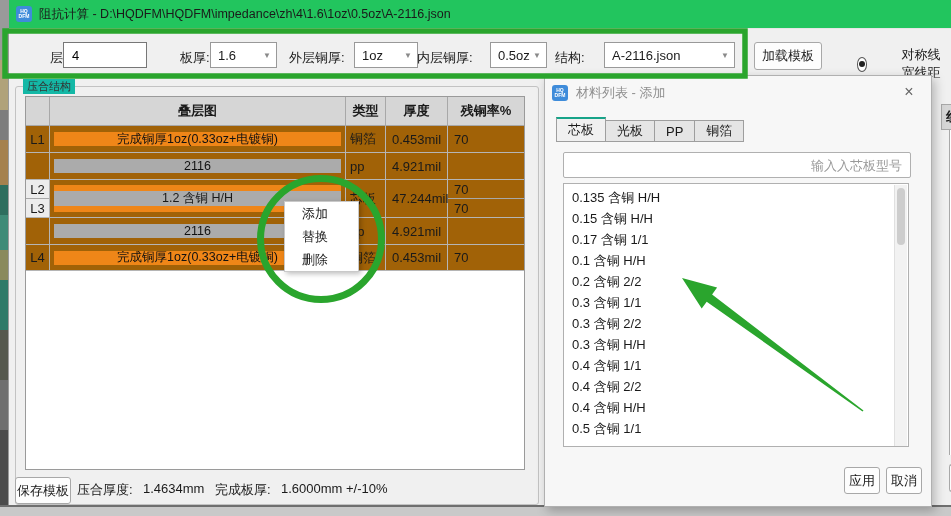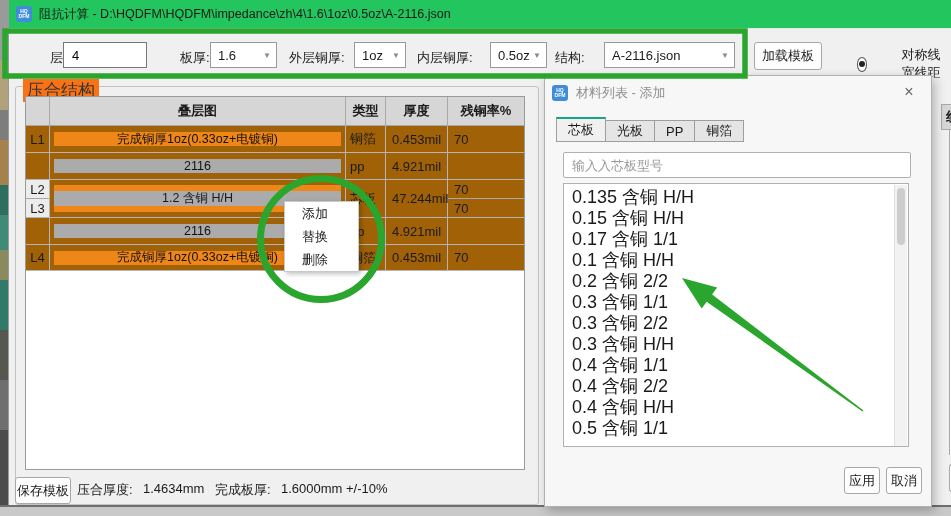--- a/index.html
+++ b/index.html
@@ -32,22 +32,22 @@
   .btn{position:absolute;background:#fdfdfd;border:1px solid #a8a8a8;border-radius:3px;
     font-size:13px;display:flex;align-items:center;justify-content:center;}
   .radio-wrap{position:absolute;left:848px;top:46px;display:flex;align-items:center;font-size:13px;gap:28px;}
   .radio{width:13px;height:13px;border:1px solid #555;border-radius:50%;background:#fff;
     display:flex;align-items:center;justify-content:center;margin-right:6px;}
   .radio .dot{width:6px;height:6px;border-radius:50%;background:#222;}
 
   
   .groupbox{position:absolute;left:6px;top:86px;width:522px;height:417px;
     border:1px solid #c3c3c3;border-radius:3px;}
-  .grouplabel{position:absolute;left:14px;top:79px;background:#f97316;padding:0 4px;
-    font-size:17px;color:#333;}
+  .grouplabel{position:absolute;left:14px;top:79px;background:#14b8a6;padding:0 4px;
+    font-size:11px;color:#333;}
 
   
   .stack-table{position:absolute;left:16px;top:96px;width:498px;height:372px;background:#a16207;
     border:1px solid #9a9a9a;display:grid;box-sizing:content-box;
     grid-template-columns:24px 296px 40px 62px 1fr;
     grid-template-rows:29px 27px 27px 38px 27px 26px 1fr;font-size:13px;}
   .cell{border-right:1px solid #b5b5b5;border-bottom:1px solid #b5b5b5;box-sizing:border-box;min-width:0;}
   .cell.noR{border-right:none;}
   .hcell{background:#d6d6d6;font-weight:bold;display:flex;align-items:center;justify-content:center;
     border-right:1px solid #a8a8a8;border-bottom:1px solid #a8a8a8;}
@@ -86,25 +86,25 @@
   .dlg-title{margin-left:8px;font-size:13px;color:#8f8f8f;}
   .dlg-close{position:absolute;right:12px;top:6px;font-size:16px;color:#666;width:20px;height:20px;
     display:flex;align-items:center;justify-content:center;}
   .tabs{position:absolute;left:11px;top:41px;height:25px;display:flex;align-items:flex-end;}
   .tab{height:22px;padding:0 11px;background:#e5e5e5;border:1px solid #9e9e9e;border-left:none;
     display:flex;align-items:center;font-size:13px;box-sizing:border-box;}
   .tab:first-child{border-left:1px solid #9e9e9e;}
   .tab.active{height:25px;background:#f0f0f0;border-top:2px solid #17a489;}
   .searchbox{position:absolute;left:18px;top:76px;width:330px;height:24px;border:1px solid #b0b0b0;
     border-radius:2px;background:#fff;font-size:13px;padding:0 8px;
-    font-family:"Liberation Sans",sans-serif;}
+    font-family:"Liberation Sans",sans-serif;text-align:right;}
   .searchbox::placeholder{color:#9a9a9a;}
   .listbox{position:absolute;left:18px;top:107px;width:346px;height:264px;background:#fff;
     border:1px solid #b0b0b0;box-sizing:border-box;overflow:hidden;padding-top:3px;}
-  .list-item{height:21px;line-height:21px;padding-left:8px;font-size:18px;white-space:nowrap;}
+  .list-item{height:21px;line-height:21px;padding-left:8px;font-size:13px;white-space:nowrap;}
   .vscroll{position:absolute;right:1px;top:1px;width:12px;height:262px;background:#f2f2f2;
     border-left:1px solid #e0e0e0;}
   .vthumb{position:absolute;left:2px;top:3px;width:8px;height:57px;background:#cdcdcd;border-radius:5px;}
   .dlg-btn{position:absolute;top:391px;width:34px;height:25px;}
 
   
   .right-sliver-header{position:absolute;left:932px;top:104px;width:19px;height:26px;
     background:#d6d6d6;border:1px solid #a8a8a8;border-right:none;box-sizing:border-box;
     overflow:hidden;font-weight:bold;font-size:13px;display:flex;align-items:center;padding-left:4px;}
   .right-sliver-body{position:absolute;left:940px;top:130px;width:11px;height:325px;background:#fff;
@@ -135,21 +135,21 @@
     </div>
 
     <span class="tlabel" style="left:6px;margin-left:35px;">层数:</span>
     <input class="tinput" style="left: 54px; width: 74px;" value="4">
     <span class="tlabel" style="left:171px;">板厚:</span>
     <div class="combo" style="left:201px;width:67px;">
       <span>1.6</span>
       <span class="arrow">▼</span>
     </div>
     <span class="tlabel" style="left:280px;">外层铜厚:</span>
-    <div class="combo" style="left:345px;width:52px;">
+    <div class="combo" style="left:345px;width:64px;">
       <span>1oz</span>
       <span class="arrow">▼</span>
     </div>
     <span class="tlabel" style="left:408px;">内层铜厚:</span>
     <div class="combo" style="left:481px;width:57px;">
       <span>0.5oz</span>
       <span class="arrow">▼</span>
     </div>
     <span class="tlabel" style="left:546px;">结构:</span>
     <div class="combo" style="left:595px;width:131px;">

